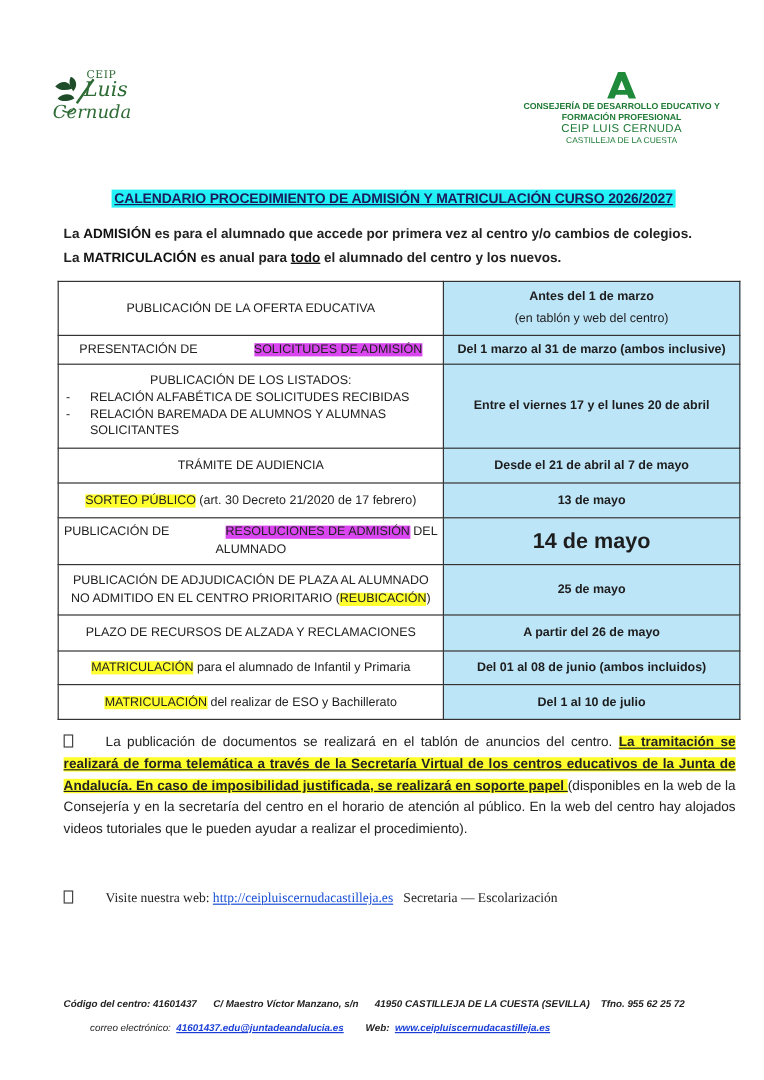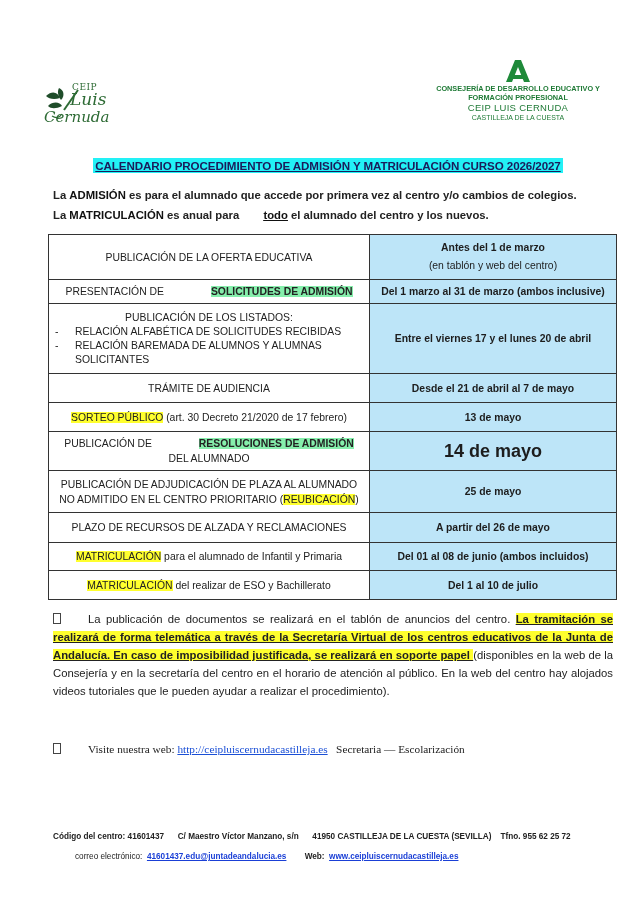--- a/index.html
+++ b/index.html
@@ -1,21 +1,21 @@
 <!DOCTYPE html>
 <html><head>
 <meta charset="utf-8">
 <style>
   html, body { margin:0; padding:0; background:#ffffff; }
   body { width:637px; height:900px; position:relative; overflow:hidden;
          font-family:"Liberation Sans", "DejaVu Sans", sans-serif; color:#222; }
   .abs { position:absolute; }
 
   
-  #logo-left { left:38px; top:82px; width:80px; height:52px; }
+  #logo-left { left:38px; top:58px; width:80px; height:52px; }
   #logo-left .ceip { position:absolute; left:34px; top:0px; font-size:9px; color:#2e6b35;
                      font-family:"DejaVu Serif", serif; letter-spacing:0.5px; }
   #logo-left .luis { position:absolute; left:32px; top:7px; font-size:17px; color:#2e6b35;
                      font-family:"DejaVu Serif", serif; font-style:italic; }
   #logo-left .cernuda { position:absolute; left:6px; top:26px; font-size:15px; color:#2e6b35;
                      font-family:"DejaVu Serif", serif; font-style:italic; }
   #logo-left svg { position:absolute; left:6px; top:4px; }
 
   
   #logo-right { left:418px; top:58px; width:200px; height:80px; text-align:center; }
@@ -26,44 +26,44 @@
 
   
   #title { left:68px; top:156px; width:520px; text-align:center; }
   #title span { background:#22f1f6; font-weight:bold; text-decoration:underline;
                 font-size:11.6px; color:#1b1b5a; padding:1px 2px; letter-spacing:-0.1px; }
 
   .intro { left:53px; font-size:11.3px; color:#222;font-weight:bold; }
   #intro1 { top:189px; }
   #intro2 { top:209px; }
   .intro b { color:#111; }
-  .intro u b { text-decoration:underline;margin-left:21px; }
+  .intro u b { text-decoration:underline; }
 
   
   #cal-table { left:48px; top:234px; width:569px; border-collapse:collapse; position:absolute; }
   #cal-table td { border:1.2px solid #333; padding:4px 4px; font-size:10.4px; vertical-align:middle; }
   #cal-table td.lc { width:312px; text-align:center; background:#fff; color:#222; }
   #cal-table td.rc { background:#bde5f8; text-align:center; font-weight:bold; color:#1d1d1d; }
   .hl { background:#ffff2e; }
-  .hlb { background:#86efac; font-weight:bold;margin-left:44px; }
+  .hlb { background:#d946ef; font-weight:normal;margin-left:44px; }
   .rc .normal { font-weight:normal; }
   .rc .big { font-size:18px; }
   .list-item { display:block; text-align:left; position:relative; padding-left:22px; }
   .list-item .dash { position:absolute; left:2px; }
 
   
   .note { left:53px; width:560px; font-size:11.3px; line-height:18px; color:#222; text-align:justify; }
   #note1 { top:610px; }
   #note2 { top:740px;font-family:Liberation Serif, serif; }
   .bullet-box { display:inline-block; width:6px; height:9px; border:1px solid #444; margin-right:27px; vertical-align:-1px; }
   .hlu { background:#ffff2e; font-weight:bold; text-decoration:underline; }
   a.link { color:#1a4fd6; text-decoration:underline; }
 
   
-  .footer { font-size:8.2px; font-weight:bold; color:#222; }
+  .footer { font-size:8.2px; font-weight:bold; color:#222;font-style:italic; }
   #footer1 { left:53px; top:832px; white-space:pre; }
   #footer2 { left:75px; top:852px; white-space:pre; }
   .footer a { color:#1a3fd6; text-decoration:underline; }
 </style>
 </head>
 <body>
 
 <div id="logo-left" class="abs">
   <svg width="38" height="34" viewBox="0 0 38 34">
     <path d="M2 10 C8 4, 14 6, 16 12 C10 14, 5 13, 2 10 Z" fill="#1f4d2a"></path>

